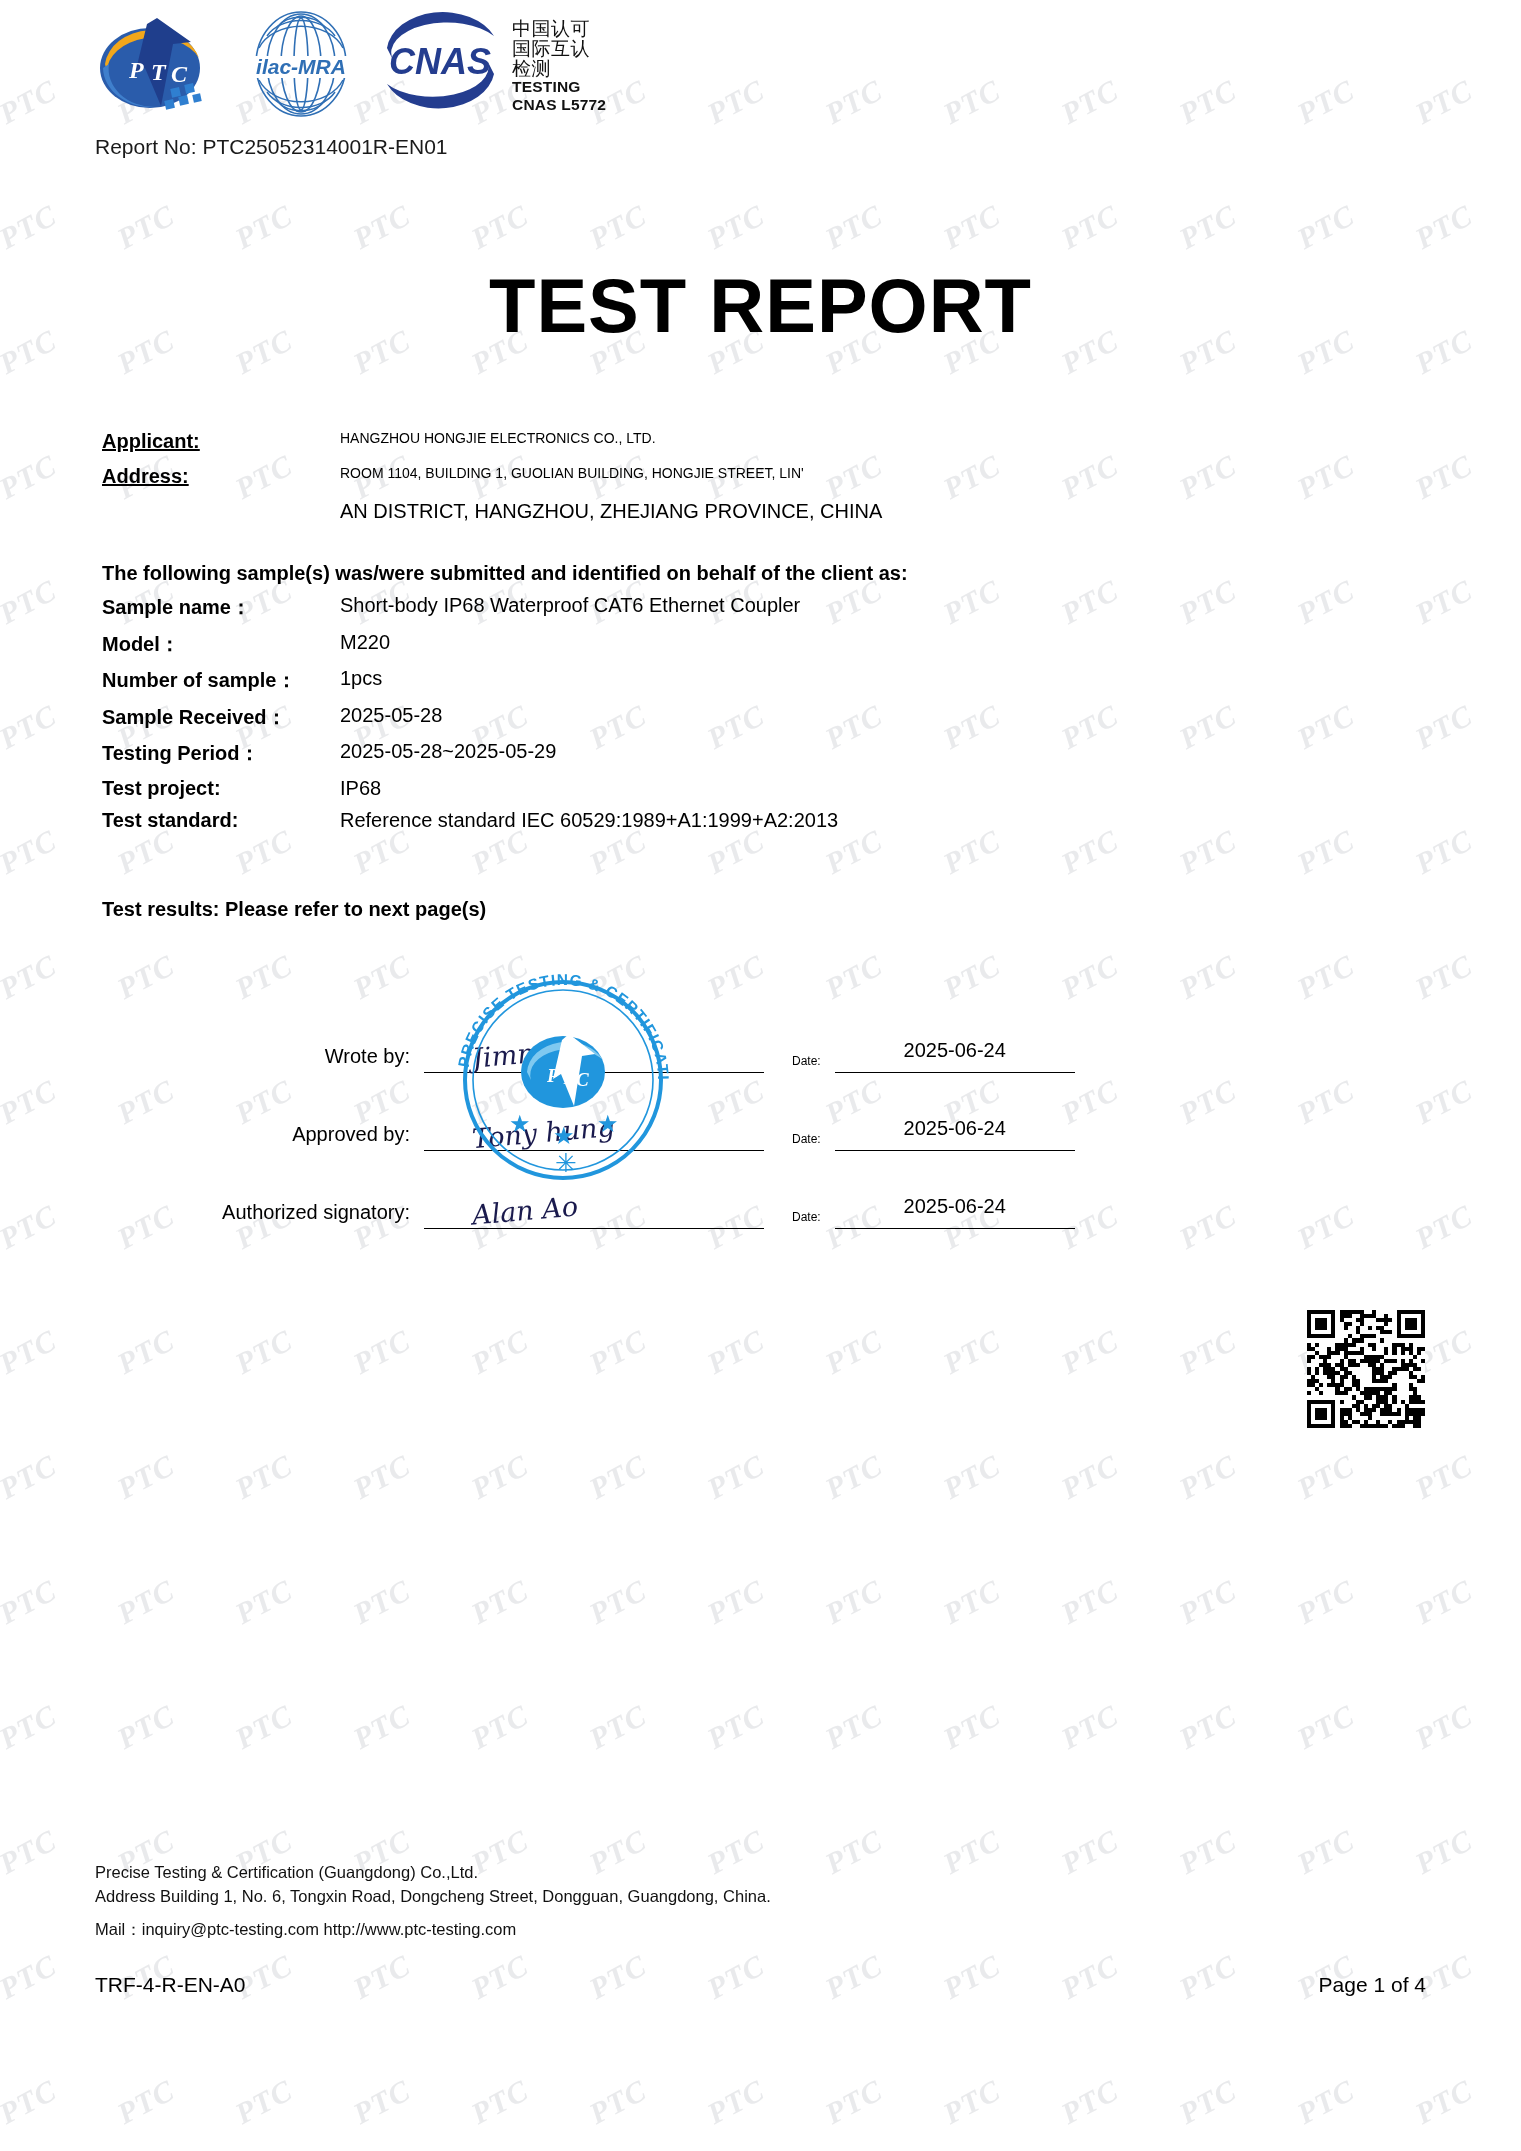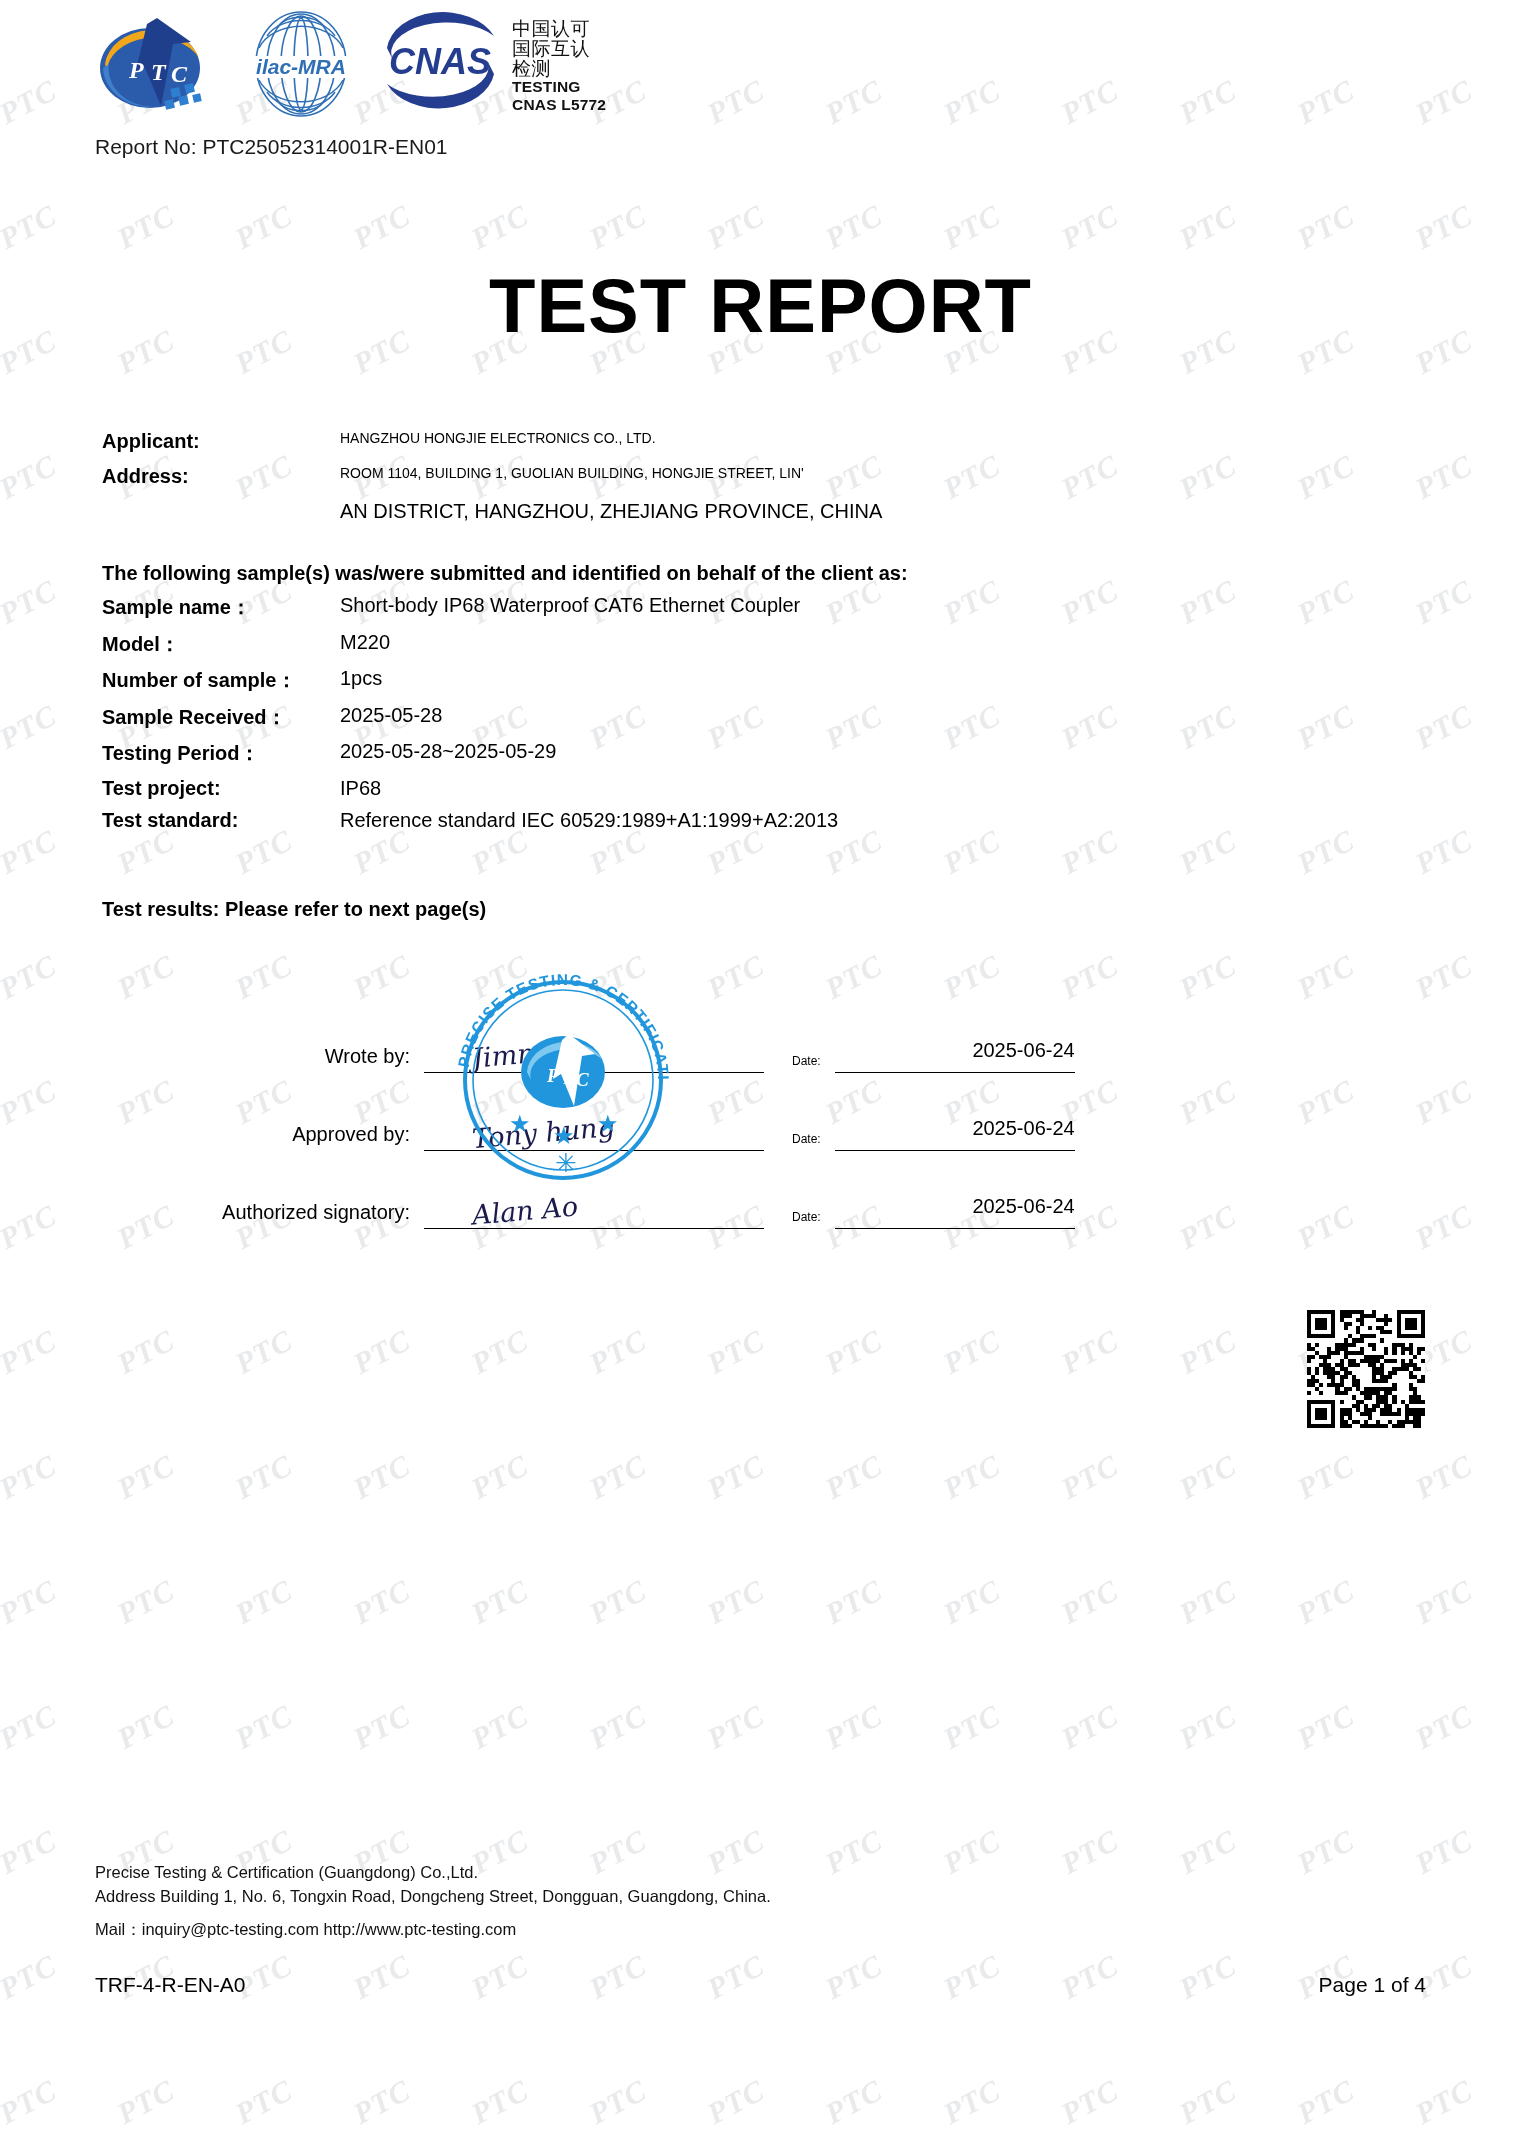--- a/index.html
+++ b/index.html
@@ -124,20 +124,21 @@
   }
   .info-row {
     display: flex;
     margin-bottom: 12px;
   }
   .info-label {
     width: 238px;
     font-weight: bold;
     font-size: 20px;
     flex: 0 0 238px;
+    text-decoration: underline;
   }
   .info-value {
     font-size: 14px;
   }
   .info-cont {
     margin-left: 238px;
     font-size: 20px;
     margin-bottom: 12px;
   }
 
@@ -204,21 +205,21 @@
   .date-label {
     font-size: 12px;
     padding-left: 28px;
     padding-right: 14px;
     padding-bottom: 5px;
   }
   .date-line {
     border-bottom: 1.5px solid #000;
     height: 34px;
     width: 240px;
-    text-align: right;
+    text-align: center;
     font-size: 20px;
     box-sizing: border-box;
     padding-bottom: 4px;
   }
   .sig-script {
     position: absolute;
     left: 48px;
     bottom: 2px;
     font-family: "DejaVu Serif", serif;
     font-style: italic;

